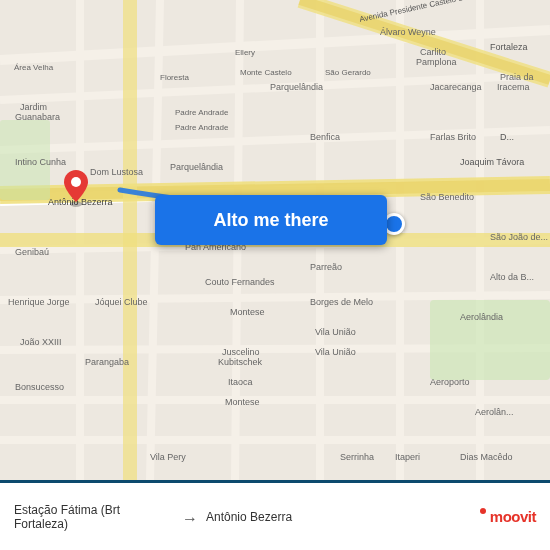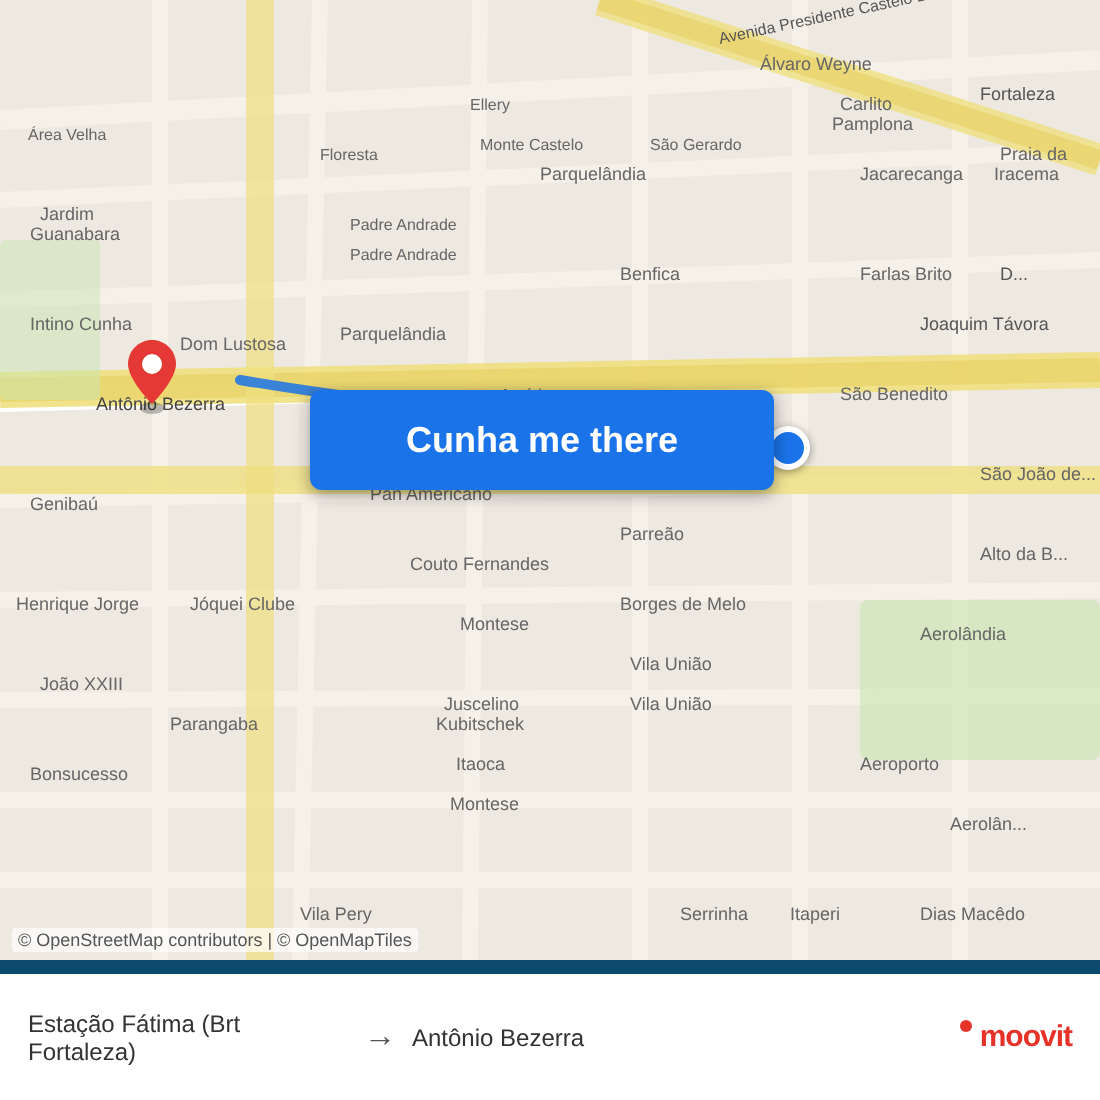--- a/index.html
+++ b/index.html
@@ -86,21 +86,21 @@
 
     
     #bottom-bar {
       width: 550px;
       height: 70px;
       background: white;
       display: flex;
       align-items: center;
       justify-content: space-between;
       padding: 0 14px;
-      border-top: 7px solid #0c4a6e;
+      border-top: 3px solid #0c4a6e;
     }
 
     #route-info {
       display: flex;
       align-items: center;
       gap: 8px;
       flex: 1;
     }
 
     #origin-label {
@@ -246,23 +246,22 @@
   <div id="origin-pin">
     <svg viewBox="0 0 28 40" xmlns="http://www.w3.org/2000/svg">
       <ellipse cx="14" cy="36" rx="6" ry="3" fill="rgba(0,0,0,0.25)"></ellipse>
       <path d="M14 2 C7.4 2 2 7.4 2 14 C2 22 14 34 14 34 C14 34 26 22 26 14 C26 7.4 20.6 2 14 2 Z" fill="#e53935"></path>
       <circle cx="14" cy="14" r="5" fill="white"></circle>
     </svg>
   </div>
 
   <div id="dest-dot"></div>
 
-  <button id="take-me-there-btn">Cunha me there</button>
-
-  <div id="attribution">© OpenStreetMap contributors | © OpenMapTiles</div>
+  <button id="take-me-there-btn">Alto me there</button>
+
 </div>
 
 <div id="bottom-bar">
   <div id="route-info">
     <span id="origin-label">Estação Fátima (Brt Fortaleza)</span>
     <span id="arrow-icon">→</span>
     <span id="dest-label">Antônio Bezerra</span>
   </div>
   <div id="moovit-logo">
     <div class="moovit-dot"></div>

